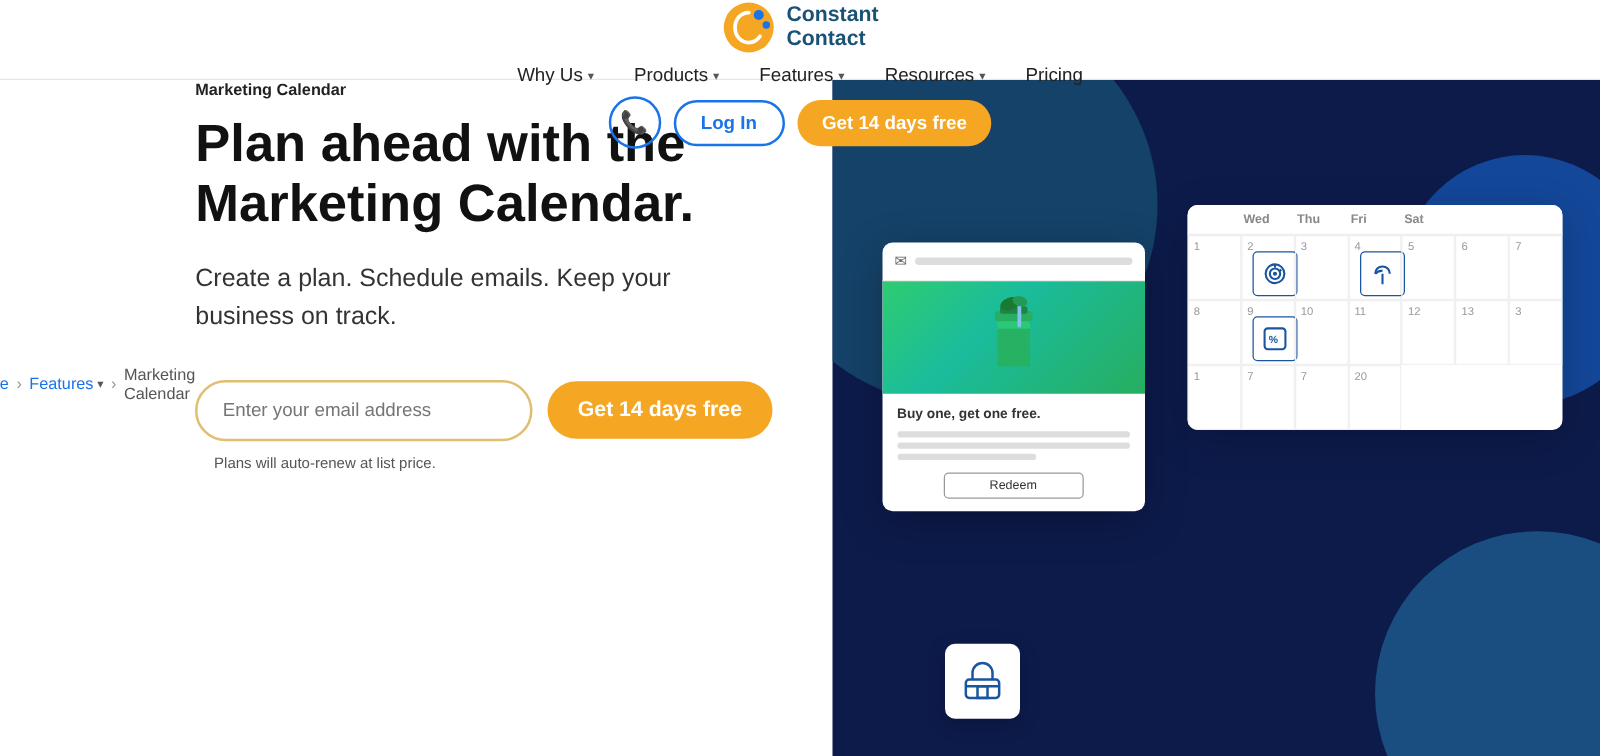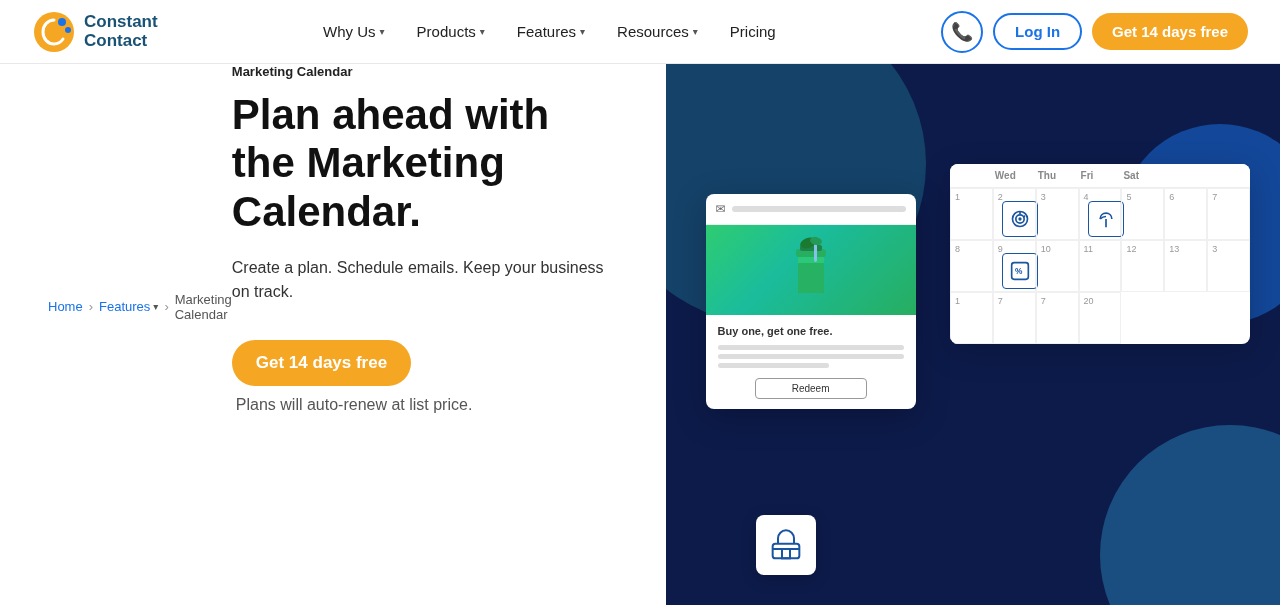--- a/index.html
+++ b/index.html
@@ -9,20 +9,21 @@
     nav {
       display: flex;
       align-items: center;
       justify-content: space-between;
       padding: 0 32px;
       height: 64px;
       border-bottom: 1px solid #e8e8e8;
       background: #fff;
       position: relative;
       z-index: 10;
+      flex-direction: column;
     }
     .nav-logo {
       display: flex;
       align-items: center;
       gap: 8px;
       text-decoration: none;
     }
     .logo-icon {
       width: 44px;
       height: 44px;
@@ -135,21 +136,21 @@
       margin-bottom: 12px;
     }
     .hero-title {
       font-size: 42px;
       font-weight: 900;
       color: #111;
       line-height: 1.15;
       margin-bottom: 20px;
     }
     .hero-subtitle {
-      font-size: 16px;
+      font-size: 20px;
       color: #333;
       line-height: 1.5;
       margin-bottom: 36px;
       max-width: 480px;
     }
 
     
     .cta-form {
       display: flex;
       align-items: center;
@@ -172,23 +173,23 @@
       border-radius: 30px;
       color: #fff;
       font-size: 17px;
       font-weight: 700;
       cursor: pointer;
       line-height: 1.3;
       text-align: center;
       white-space: nowrap;
     }
     .auto-renew-note {
-      font-size: 16px;
+      font-size: 12px;
       color: #555;
-      margin-left: 4px;
+      margin-left: 15px;
     }
 
     
     .right-panel {
       width: 48%;
       background: #0d1b4b;
       position: relative;
       overflow: hidden;
       min-height: 540px;
     }
@@ -430,20 +431,21 @@
       <span class="sep">›</span>
       <span>Marketing Calendar</span>
     </div>
 
     <div>
       <p class="hero-label">Marketing Calendar</p>
       <h1 class="hero-title">Plan ahead with the Marketing Calendar.</h1>
       <p class="hero-subtitle">Create a plan. Schedule emails. Keep your business on track.</p>
 
       <div class="cta-form">
+        <input class="email-input" type="email" placeholder="Enter your email address" style="">
         <button class="cta-btn-main">Get 14 days free</button>
       </div>
       <p class="auto-renew-note">Plans will auto-renew at list price.</p>
     </div>
   </div>
 
   <div class="right-panel">
 
     <div class="circle-tl"></div>
     <div class="circle-mid"></div>

